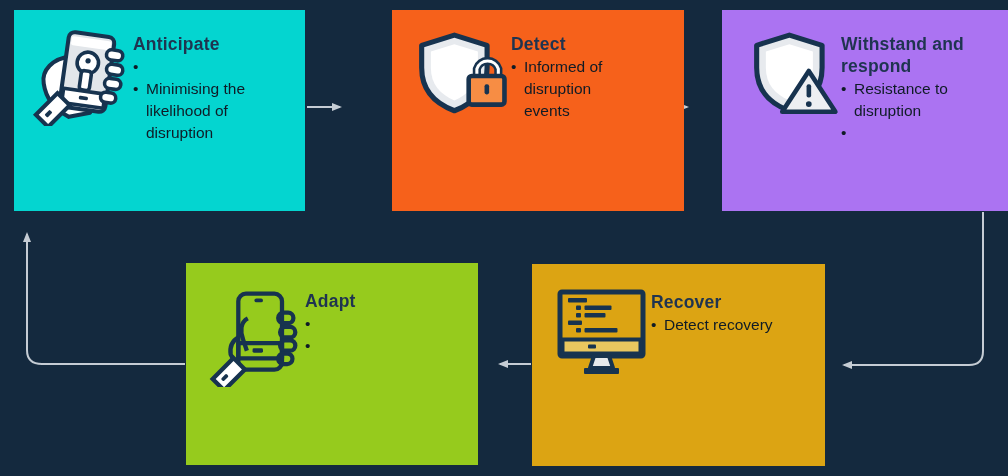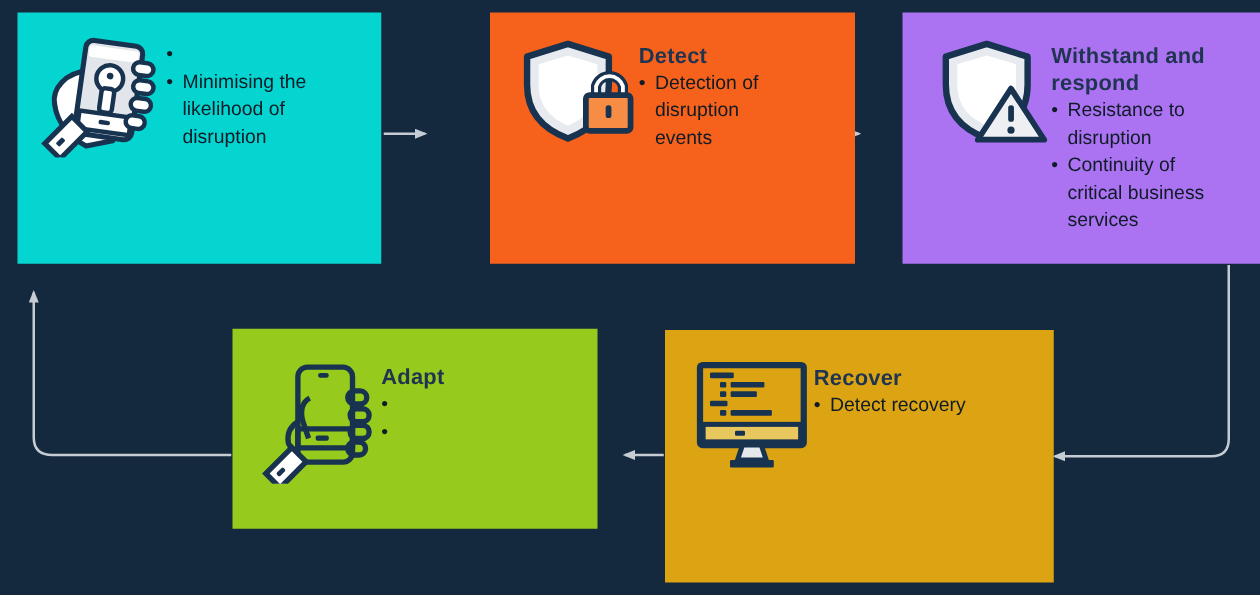--- a/index.html
+++ b/index.html
@@ -6,21 +6,21 @@
   .canvas {
     position:relative; width:1008px; height:476px;
     background:#14293E; overflow:hidden;
     font-family:"Liberation Sans", sans-serif;
   }
   .arrows { position:absolute; left:0; top:0; pointer-events:none; }
   .box { position:absolute; }
   #box-anticipate { left:14px;  top:10px;  width:291px; height:201px; }
   #box-detect     { left:360px; top:10px;  width:292px; height:201px;margin-left:32px; }
   #box-withstand  { left:722px; top:10px;  width:292px; height:201px; }
-  #box-adapt      { left:186px; top:263px; width:292px; height:160px; }
+  #box-adapt      { left:186px; top:263px; width:292px; height:202px; }
   #box-recover    { left:532px; top:264px; width:293px; height:202px; }
 
   .icon-wrap { position:absolute; left:16px; top:14px; width:102px; height:102px; }
   #box-detect .icon-wrap    { left:19px; top:20px; width:98px; height:92px; }
   #box-withstand .icon-wrap { left:24px; top:20px; width:98px; height:92px; }
   #box-adapt .icon-wrap     { left:20px; top:22px; width:95px; height:102px; }
   #box-recover .icon-wrap   { left:22px; top:22px; width:95px; height:92px; }
   .icon-wrap svg { width:100%; height:100%; display:block; }
 
   .textcol { position:absolute; left:119px; top:23px; right:8px; }
@@ -72,20 +72,21 @@
           <rect x="74" y="50" width="16" height="10" rx="5" fill="#FFFFFF" stroke="#17334F" stroke-width="3.5"></rect>
           <rect x="72" y="64" width="15" height="10" rx="5" fill="#FFFFFF" stroke="#17334F" stroke-width="3.5"></rect>
         </g>
         <g transform="rotate(-45 22 84)">
           <rect x="7" y="76" width="30" height="17" fill="#FFFFFF" stroke="#17334F" stroke-width="4"></rect>
           <rect x="13" y="82" width="7" height="4" rx="1" fill="#17334F"></rect>
         </g>
       </svg>
     </span>
     <div class="textcol">
+      <div class="title">Anticipate</div>
       <ul class="bullets">
           <li>
             <span class="dot">•</span>
           </li>
           <li>
             <span class="dot">•</span>
             <span class="bullet-text">Minimising the
 likelihood of
 disruption</span>
           </li>
@@ -102,21 +103,21 @@
         <path d="M64 46 v-8 a11 11 0 0 1 21 0 v8" fill="none" stroke="#FFFFFF" stroke-width="3"></path>
         <rect x="56" y="45" width="35" height="28" rx="3" fill="#F78D44" stroke="#17334F" stroke-width="4.5"></rect>
         <rect x="71.5" y="53" width="4.5" height="10" rx="2" fill="#17334F"></rect>
       </svg>
     </span>
     <div class="textcol">
       <div class="title">Detect</div>
       <ul class="bullets">
           <li>
             <span class="dot">•</span>
-            <span class="bullet-text">Detection of
+            <span class="bullet-text">Informed of
 disruption
 events</span>
           </li>
         </ul>
     </div>
   </div>
 
   <div class="box" id="box-withstand" style="background: rgb(171, 115, 242);">
     <span class="icon-wrap">
       <svg viewBox="0 0 95 90">
@@ -131,23 +132,20 @@
       <div class="title">Withstand and
 respond</div>
       <ul class="bullets">
           <li>
             <span class="dot">•</span>
             <span class="bullet-text">Resistance to
 disruption</span>
           </li>
           <li>
             <span class="dot">•</span>
-            <span class="bullet-text">Continuity of
-critical business
-services</span>
           </li>
         </ul>
     </div>
   </div>
 
   <div class="box" id="box-adapt" style="background: rgb(150, 203, 29);">
     <span class="icon-wrap">
       <svg viewBox="0 0 100 105">
         <g fill="none" stroke="#17334F" stroke-width="4.5" stroke-linejoin="round">
           <rect x="34" y="8" width="46" height="80" rx="8"></rect>
@@ -173,21 +171,21 @@
           <li>
             <span class="dot">•</span>
           </li>
           <li>
             <span class="dot">•</span>
           </li>
         </ul>
     </div>
   </div>
 
-  <div class="box" id="box-recover" style="background: rgb(220, 164, 19); padding-left: 18px;">
+  <div class="box" id="box-recover" style="background: rgb(220, 164, 19);">
     <span class="icon-wrap">
       <svg viewBox="0 0 95 92">
         <rect x="6" y="6" width="83" height="64" rx="2" fill="none" stroke="#17334F" stroke-width="5"></rect>
         <rect x="8.5" y="53.5" width="78" height="14" fill="#E9C75F" stroke="#17334F" stroke-width="4"></rect>
         <g fill="#17334F">
           <rect x="14" y="12" width="19" height="4.5" rx="1"></rect>
           <rect x="22" y="19.5" width="5" height="4.5" rx="1"></rect>
             <rect x="30.5" y="19.5" width="27" height="4.5" rx="1"></rect>
           <rect x="22" y="27" width="5" height="4.5" rx="1"></rect>
             <rect x="30.5" y="27" width="21" height="4.5" rx="1"></rect>

